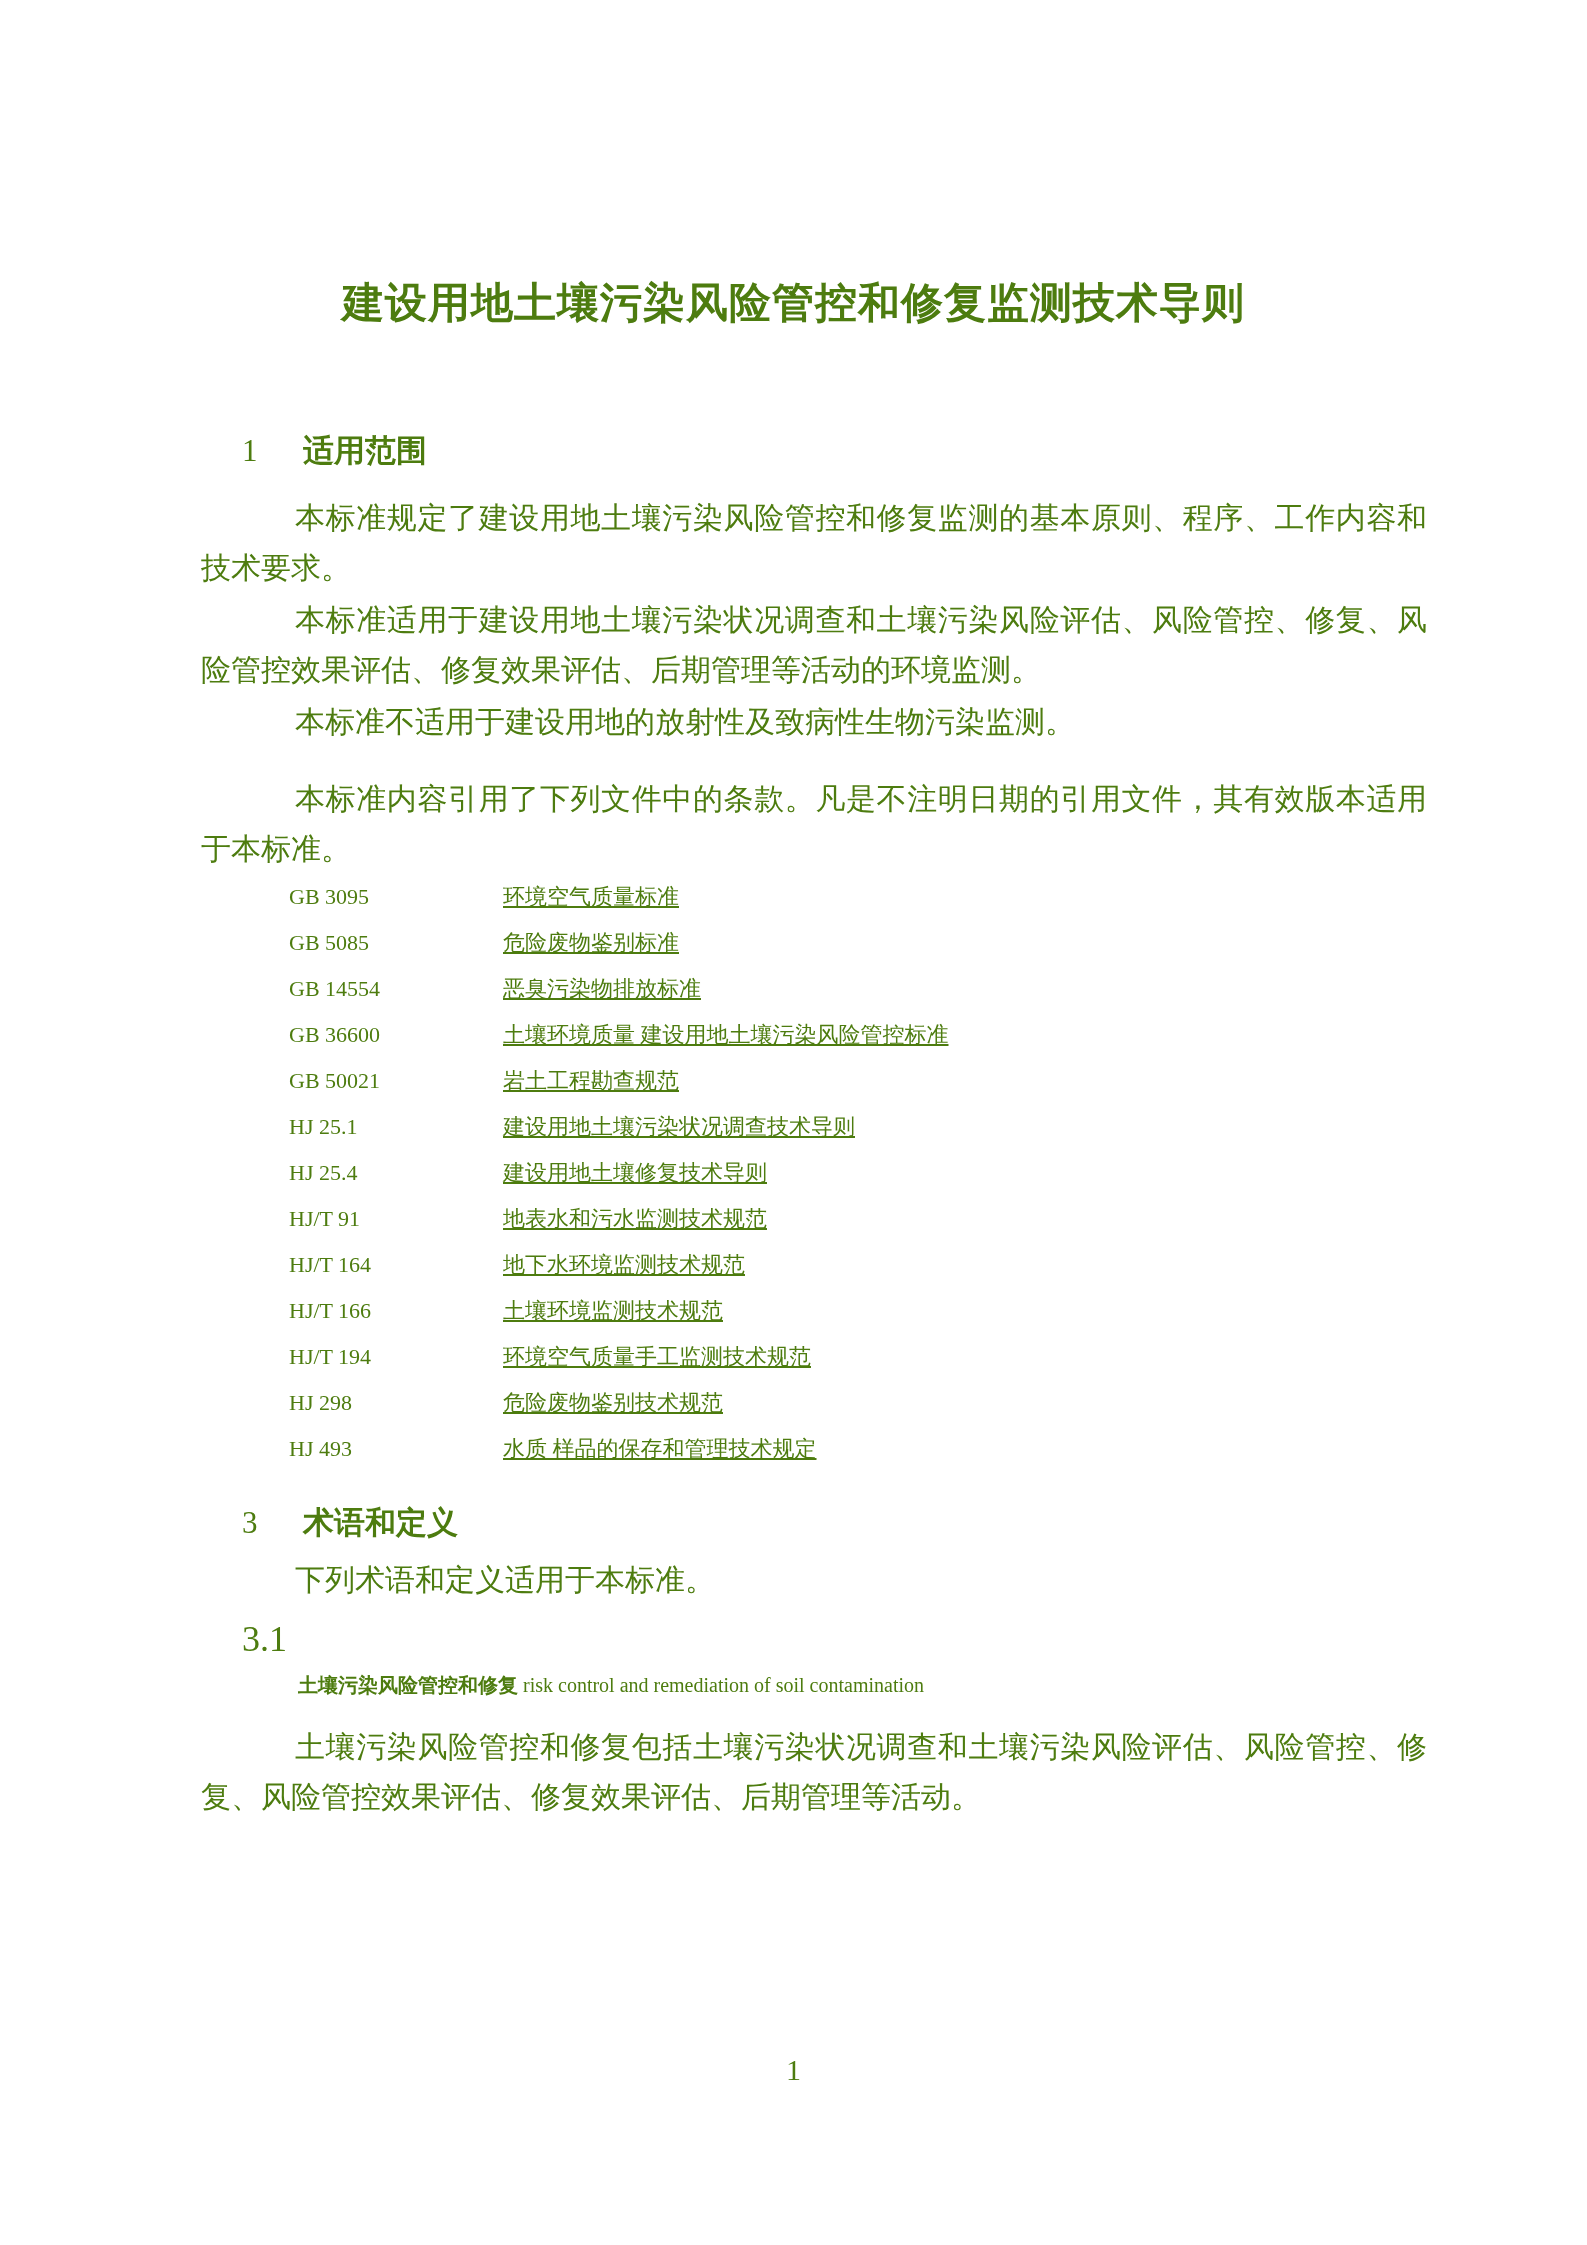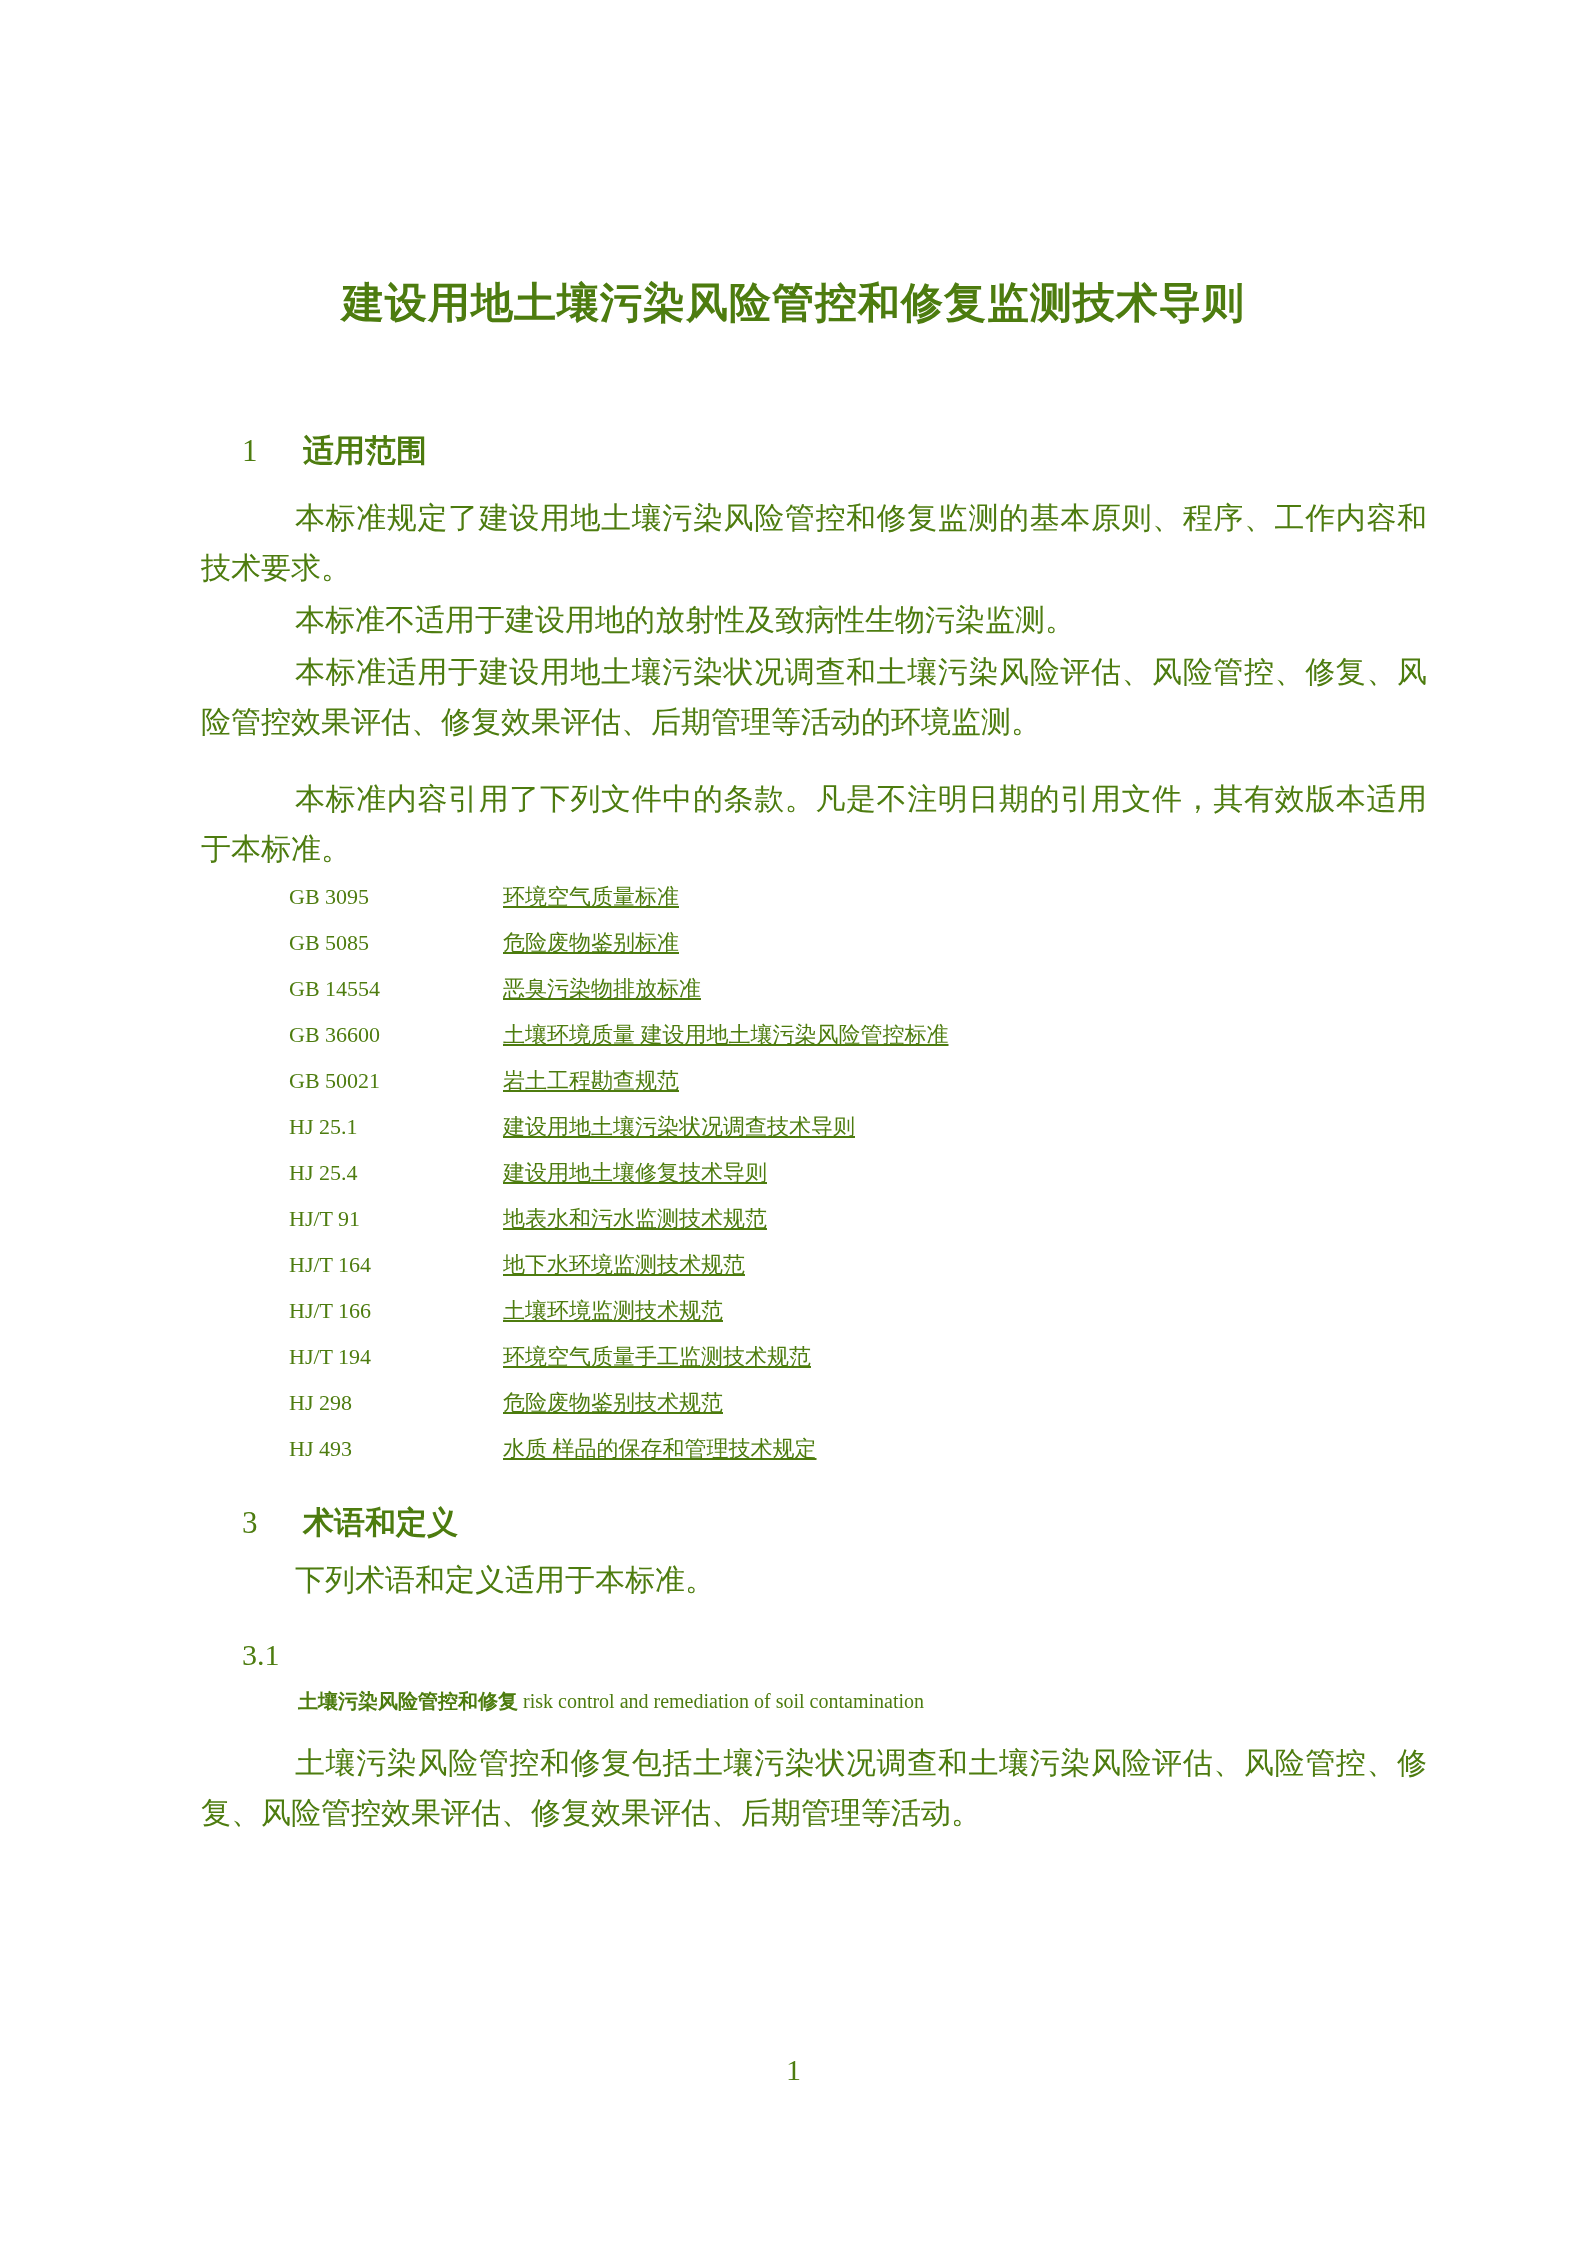--- a/index.html
+++ b/index.html
@@ -64,23 +64,23 @@
     line-height: 46px;
     padding-left: 88px;
     white-space: nowrap;
     text-decoration: underline;
   }
   .ref-code {
     display: inline-block;
     width: 214px;
   }
   .term-num {
-    margin: 30px 0 0 0;
+    margin: 14px 0 0 0;
     padding-left: 41px;
-    font-size: 30px;
+    font-size: 36px;
     line-height: 40px;
   }
   .term-line {
     margin: 4px 0 0 0;
     padding-left: 97px;
     font-size: 20px;
     line-height: 44px;
   }
   .term-zh {
     font-family: "Liberation Sans", "DejaVu Sans", sans-serif;
@@ -105,22 +105,22 @@
 
 <div class="page">
   <div class="content">
 
     <h1 class="doc-title">建设用地土壤污染风险管控和修复监测技术导则</h1>
 
     <div class="sec-heading h1">
       <span class="sec-num">1</span><span>适用范围</span>
     </div>
     <p class="para p-first">本标准规定了建设用地土壤污染风险管控和修复监测的基本原则、程序、工作内容和技术要求。</p>
+    <p class="para p-follow">本标准适用于建设用地土壤污染状况调查和土壤污染风险评估、风险管控、修复、风险管控效果评估、修复效果评估、后期管理等活动的环境监测。</p>
     <p class="para p-follow">本标准不适用于建设用地的放射性及致病性生物污染监测。</p>
-    <p class="para p-follow">本标准适用于建设用地土壤污染状况调查和土壤污染风险评估、风险管控、修复、风险管控效果评估、修复效果评估、后期管理等活动的环境监测。</p>
 
     <p class="para p-s2">本标准内容引用了下列文件中的条款。凡是不注明日期的引用文件，其有效版本适用于本标准。</p>
 
     <div class="ref-list">
       <div class="ref-row"><span class="ref-code">GB 3095</span><span>环境空气质量标准</span></div>
       <div class="ref-row"><span class="ref-code">GB 5085</span><span>危险废物鉴别标准</span></div>
       <div class="ref-row"><span class="ref-code">GB 14554</span><span>恶臭污染物排放标准</span></div>
       <div class="ref-row"><span class="ref-code">GB 36600</span><span>土壤环境质量 建设用地土壤污染风险管控标准</span></div>
       <div class="ref-row"><span class="ref-code">GB 50021</span><span>岩土工程勘查规范</span></div>
       <div class="ref-row"><span class="ref-code">HJ 25.1</span><span>建设用地土壤污染状况调查技术导则</span></div>

